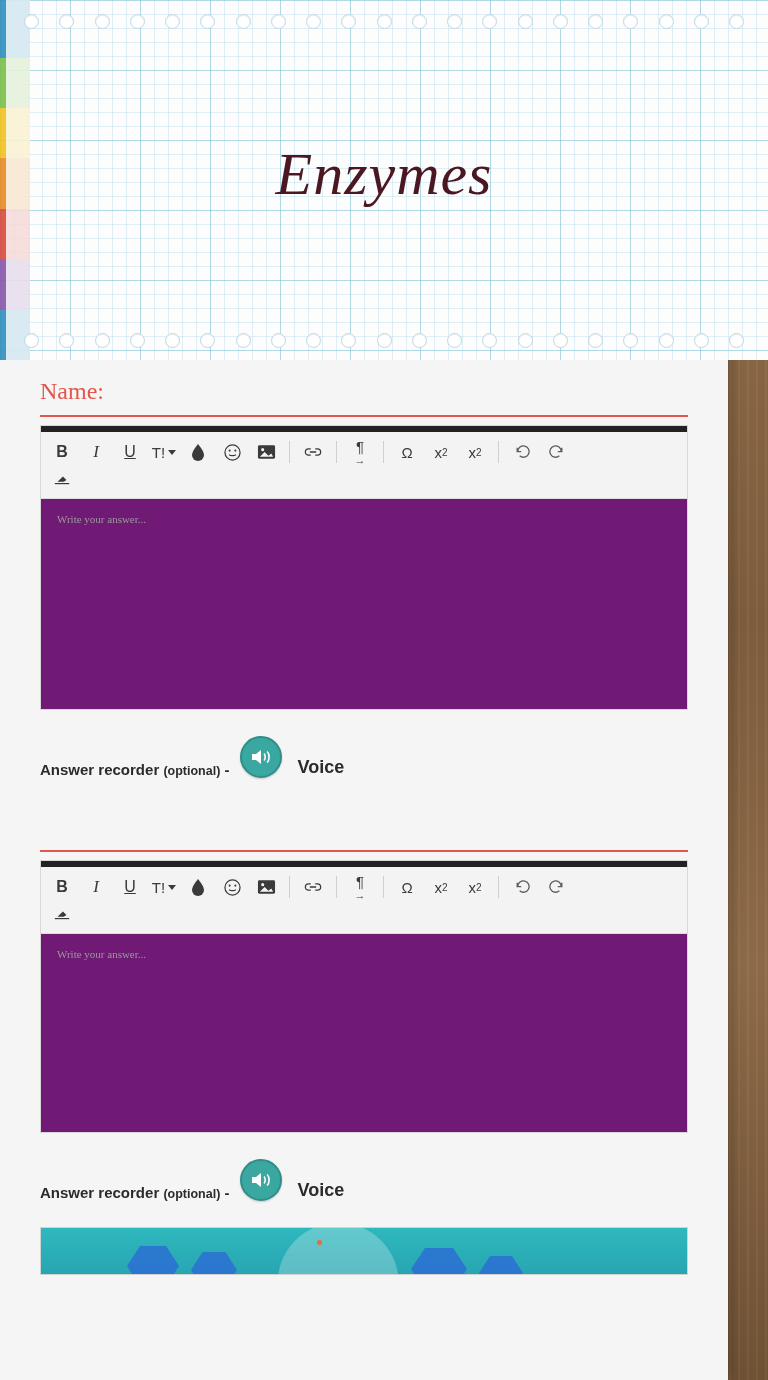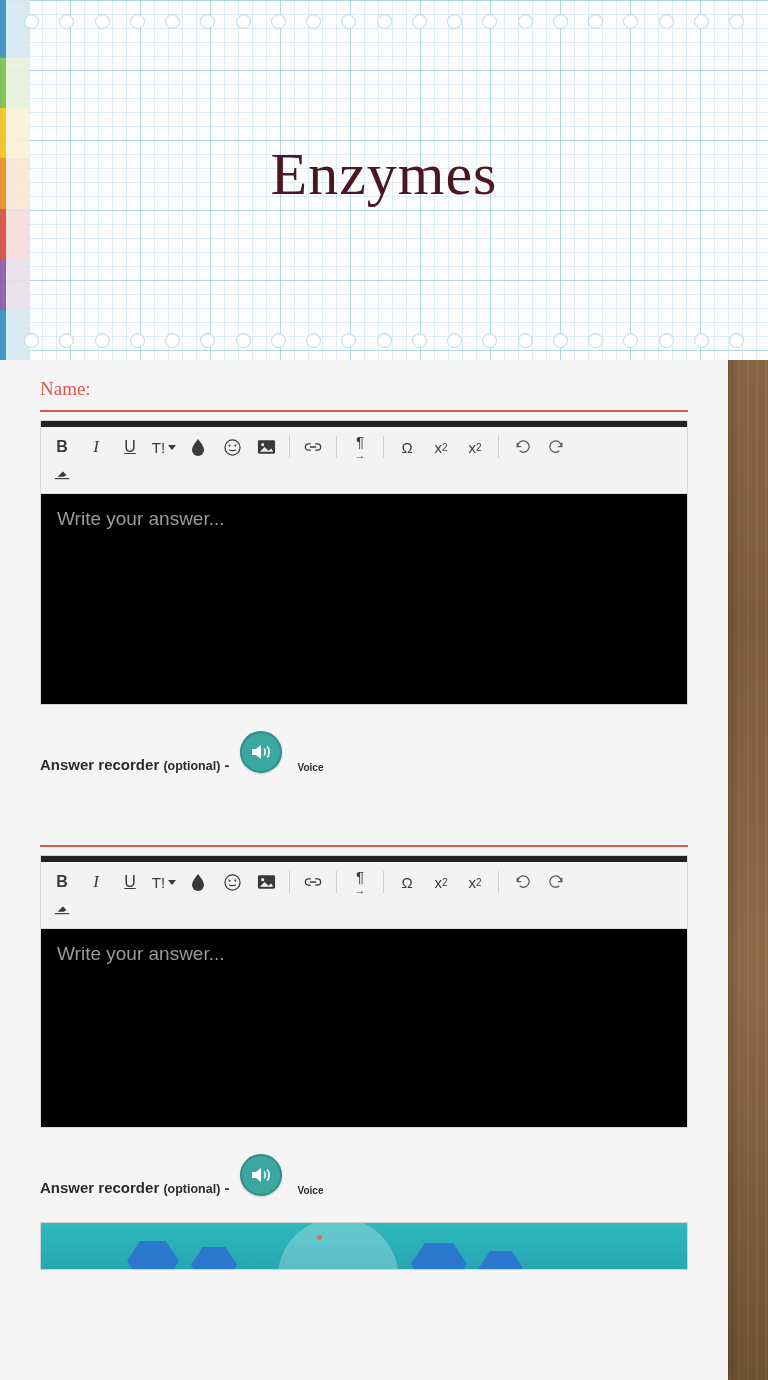--- a/index.html
+++ b/index.html
@@ -57,20 +57,21 @@
     box-shadow: 0 0 14px rgba(0,0,0,.35);
   }
 
   
   .banner {
     position: relative;
     width: 768px;
     height: 360px;
     overflow: hidden;
     background: #ffffff;
+    font-style: italic;
   }
   .banner .grid {
     position: absolute;
     inset: 0;
     background-color: #fdfdfd;
     background-image:
       linear-gradient(rgba(120,190,215,.45) 1px, transparent 1px),
       linear-gradient(90deg, rgba(120,190,215,.45) 1px, transparent 1px),
       linear-gradient(rgba(120,190,215,.22) 1px, transparent 1px),
       linear-gradient(90deg, rgba(120,190,215,.22) 1px, transparent 1px);
@@ -126,21 +127,21 @@
   }
 
   
   .content {
     padding: 0 40px;
   }
   .q-block { padding-top: 18px; }
 
   .q-label {
     font-family: "Liberation Serif", serif;
-    font-size: 19px;
+    font-size: 24px;
     color: #e2574c;
     padding-bottom: 10px;
   }
   .q-rule {
     height: 2px;
     background: #e2574c;
     margin-bottom: 8px;
   }
 
   
@@ -189,22 +190,23 @@
     margin: 0 6px;
   }
   .tb svg { display: block; }
   .tb.indent { flex-direction: column; line-height: 1; }
   .tb.indent .arrow { font-size: 11px; margin-top: 1px; }
 
   .answer-area {
     min-height: 210px;
     padding: 14px 16px;
     color: #9a9a9a;
-    font-size: 19px;
-    background: #000000;
+    font-size: 11px;
+    background: #701a75;
+    font-family: Liberation Serif, serif;
   }
   .answer-area.short { min-height: 198px; }
 
   
   .recorder-row {
     display: flex;
     align-items: flex-end;
     gap: 10px;
     padding: 26px 0 0 0;
   }
@@ -220,21 +222,21 @@
     background: #3aa8a0;
     border: 2px solid #2f8f88;
     display: flex;
     align-items: center;
     justify-content: center;
     cursor: pointer;
     box-shadow: 0 1px 2px rgba(0,0,0,.18);
   }
   .rec-btn svg { display:block; }
   .voice-label {
-    font-size: 10px;
+    font-size: 18px;
     font-weight: bold;
     color: #2b2b2b;
     margin-left: 6px;
   }
 
   .spacer { height: 54px; }
 
   
   .media-card {
     margin-top: 26px;

